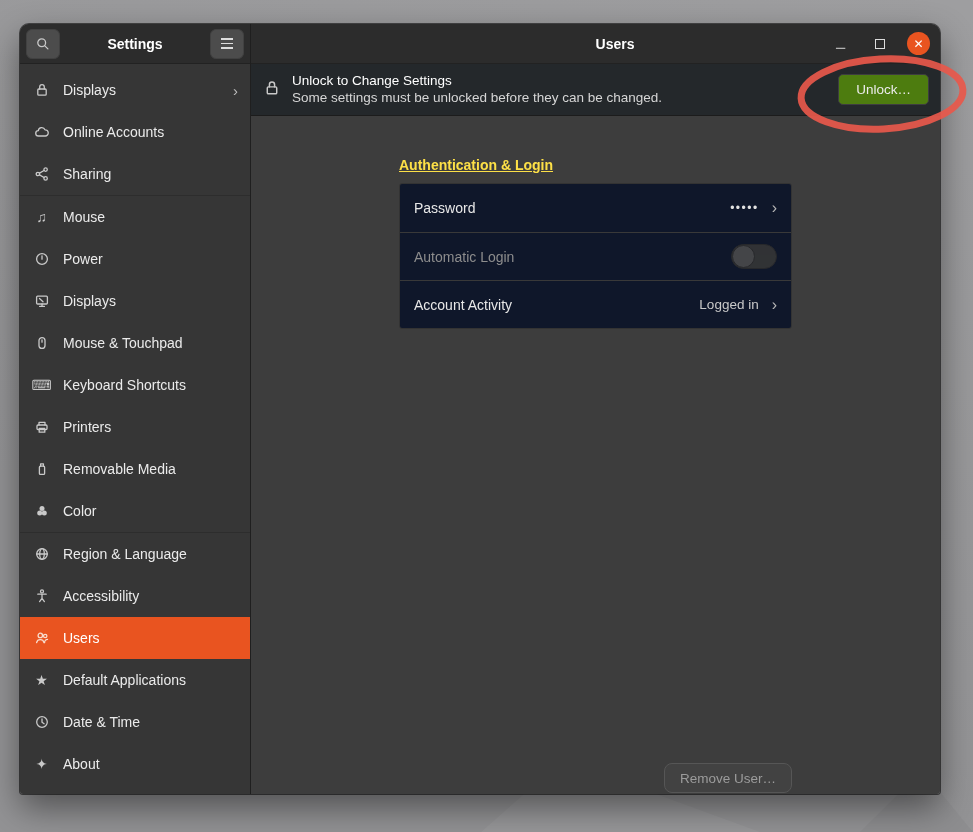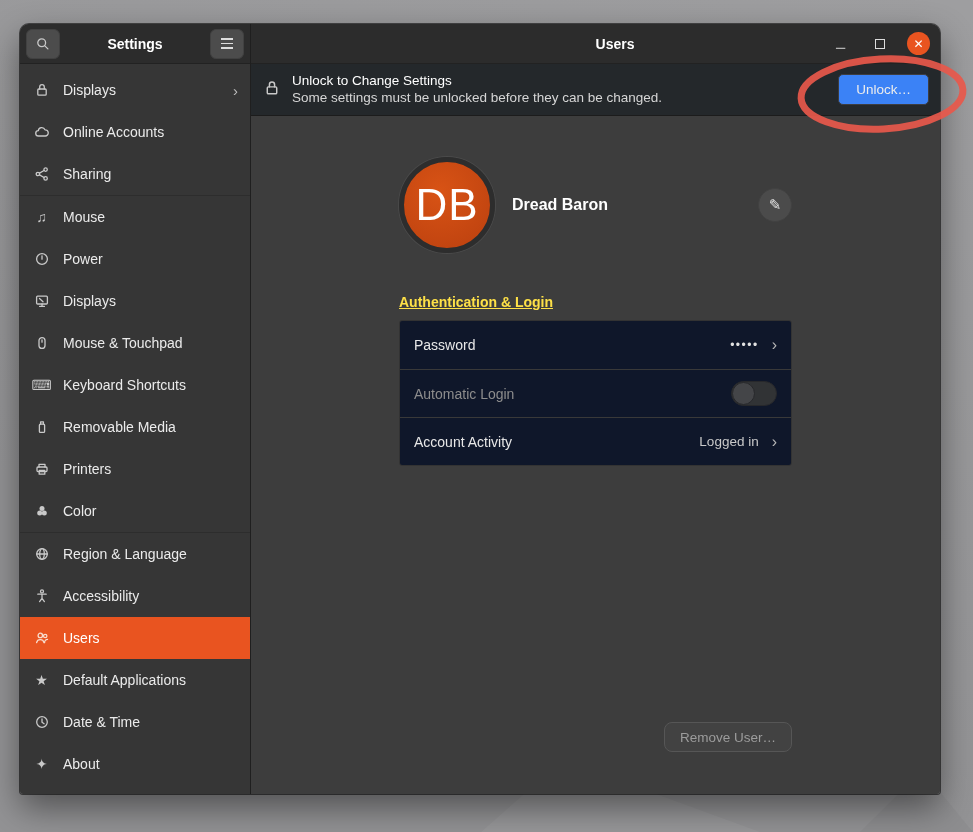--- a/index.html
+++ b/index.html
@@ -53,21 +53,21 @@
   .wc-min { color:#ddd; font-size:13px; padding-top:7px; }
   .wc-max-box { width:10px; height:10px; border:1.4px solid #ddd; }
   .wc-close { background:#E95420; border-radius:50%; color:#fff; font-size:12px; }
 
   .banner { height:52px; background:#24282b; border-bottom:1px solid #1c1c1c;
     display:flex; align-items:center; padding:0 11px 0 12px; flex:0 0 auto; }
   .banner .icn { margin-right:11px; }
   .banner-text { line-height:1.25; }
   .banner-title { color:#fff; font-weight:normal; font-size:13.5px; }
   .banner-sub { color:#d6d6d6; font-size:13.5px; }
-  .unlock-btn { margin-left:auto; height:31px; padding:0 17px; background:#3b82f6;
+  .unlock-btn { margin-left:auto; height:31px; padding:0 17px; background:#4d7c0f;
     border:1px solid #3d3d40; border-radius:5px; color:#ececec; font-size:13.5px;
     font-family:inherit; cursor:pointer; }
 
   .content { flex:1; position:relative; }
   .content-col { position:relative; width:393px; margin:0 auto; height:100%; }
 
   .avatar-row { display:flex; align-items:center; padding-top:41px; }
   .avatar { width:96px; height:96px; border-radius:50%; border:5px solid #2d2d2d;
     background:radial-gradient(circle at 42% 34%, #d85315, #c14410 78%);
     display:flex; align-items:center; justify-content:center;
@@ -201,36 +201,36 @@
         </div>
 
         <div class="side-item">
           <span class="icn">⌨</span>
           <span class="lbl">Keyboard Shortcuts</span>
         </div>
 
         <div class="side-item">
           <span class="icn">
             <svg class="ic" width="16" height="16" viewBox="0 0 16 16">
-                <rect x="5.4" y="5.2" width="5.2" height="8.2" rx="1"></rect>
-                <path d="M6.6 5.2V2.8h2.8v2.4"></path>
-              </svg>
-            </span>
-          <span class="lbl">Removable Media</span>
-        </div>
-
-        <div class="side-item">
-          <span class="icn">
-            <svg class="ic" width="16" height="16" viewBox="0 0 16 16">
                 <path d="M5 6V3.4h6V6"></path>
                 <rect x="3" y="6" width="10" height="4.6" rx="1"></rect>
                 <rect x="5.2" y="9.4" width="5.6" height="3.8"></rect>
               </svg>
             </span>
           <span class="lbl">Printers</span>
+        </div>
+
+        <div class="side-item">
+          <span class="icn">
+            <svg class="ic" width="16" height="16" viewBox="0 0 16 16">
+                <rect x="5.4" y="5.2" width="5.2" height="8.2" rx="1"></rect>
+                <path d="M6.6 5.2V2.8h2.8v2.4"></path>
+              </svg>
+            </span>
+          <span class="lbl">Removable Media</span>
         </div>
 
         <div class="side-item">
           <span class="icn">
             <svg class="ic" width="16" height="16" viewBox="0 0 16 16">
                 <circle class="fl" cx="8" cy="5.4" r="2.5"></circle>
                 <circle class="fl" cx="5.7" cy="9.9" r="2.5"></circle>
                 <circle class="fl" cx="10.3" cy="9.9" r="2.5"></circle>
               </svg>
             </span>
@@ -316,27 +316,20 @@
         <div class="banner-text">
           <div class="banner-title">Unlock to Change Settings</div>
           <div class="banner-sub">Some settings must be unlocked before they can be changed.</div>
         </div>
         <button class="unlock-btn">Unlock…</button>
       </div>
 
       <div class="content">
         <div class="content-col">
 
-          <div class="avatar-row">
-            <div class="avatar">DB</div>
-            <div class="user-name">Dread Baron</div>
-            <div class="edit-btn">
-              <span>✎</span>
-            </div>
-          </div>
 
           <div class="section-heading">Authentication &amp; Login</div>
 
           <div class="list-box">
             <div class="list-row">
               <span class="row-label">Password</span>
               <span class="row-value row-dots">•••••</span>
               <span class="row-chev">›</span>
             </div>
             <div class="list-row dimmed">

